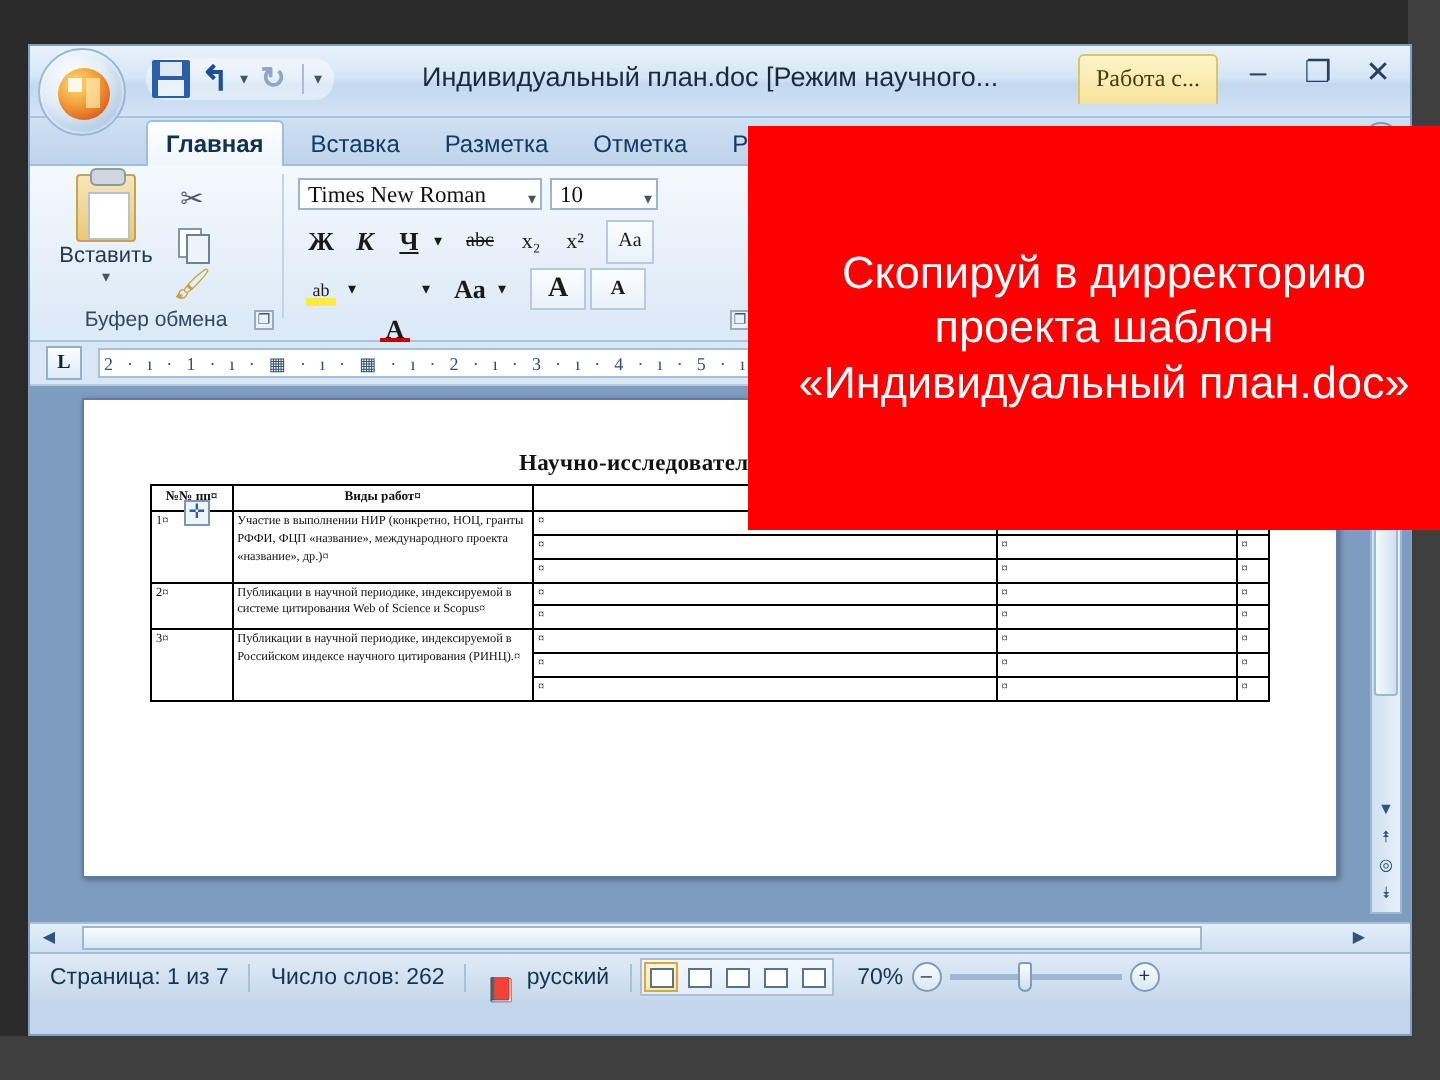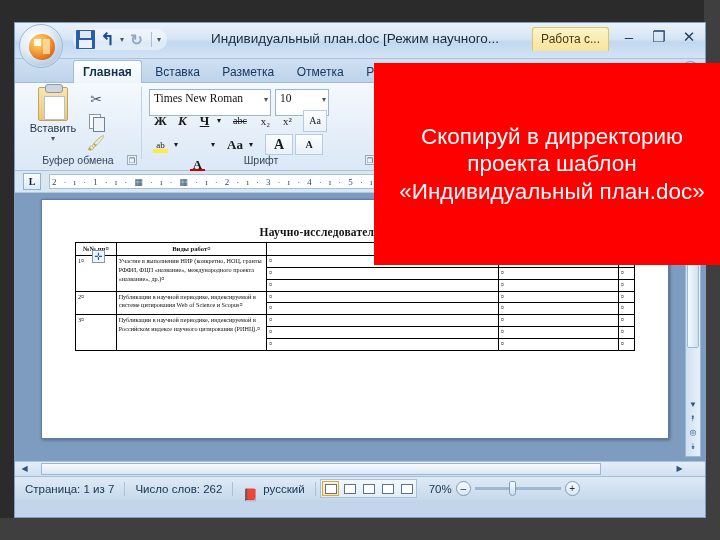--- a/index.html
+++ b/index.html
@@ -67,21 +67,21 @@
 
   .doc-title {
     position: absolute; left: 196px; top: 8px; width: 330px;
     font-size: 13.5px; color: #1a2a3a; white-space: nowrap; overflow: hidden;
   }
   .ctx-tab {
     position: absolute; right: 96px; top: 4px;
     padding: 4px 8px 5px;
     background: linear-gradient(to bottom,#fdf4c8,#f6e49a);
     border: 1px solid #ddc36c; border-bottom: none;
-    font-size: 12px; color: #4a3a10; border-radius: 3px 3px 0 0;
+    font-size: 12px; color: #4a3a10; border-radius: 3px 3px 0 0; font-family: Liberation Serif, serif;
   }
   .wbtns { position: absolute; right: 6px; top: 6px; display: flex; gap: 10px; align-items: center; }
   .wbtn { font-size: 15px; color: #24425f; width: 20px; text-align: center; cursor: pointer; line-height: 16px; }
 
   
   .tabsrow {
     position: relative; height: 24px;
     background: linear-gradient(to bottom,#cfe0f2,#bed3ea);
     border-bottom: 1px solid #9fbedc;
     padding-left: 58px;
@@ -140,21 +140,21 @@
   .paste-caret { font-size: 8px; color: #456; }
 
   .miniic { position: absolute; width: 22px; height: 20px; cursor: pointer; }
   .scissors { color:#4a5a6a; font-size:14px; line-height:20px; text-align:center; }
   .copy2 { position:relative; }
   .copy2::before { content:""; position:absolute; left:4px; top:3px; width:10px; height:13px; background:#fff; border:1px solid #8496a8; }
   .copy2::after { content:""; position:absolute; left:8px; top:6px; width:10px; height:13px; background:#eef3f8; border:1px solid #6e8296; }
   .brush { color:#caa23a; font-size:15px; line-height:20px; text-align:center; }
 
   .fontname, .fontsize {
-    position: absolute; background: #fff; border: 1px solid #9bb5ce; height: 27px;
+    position: absolute; background: #fff; border: 1px solid #9bb5ce; height: 16px;
     font-size: 11.5px; color: #111; padding: 2px 14px 0 4px; cursor: text;
     font-family: "Liberation Serif", serif;
   }
   .combocaret { position: absolute; right: 2px; top: 5px; font-size: 8px; color: #456; }
 
   .fbtn {
     position: absolute; width: 21px; height: 20px; text-align: center; line-height: 20px;
     font-size: 13px; color: #1a1a1a; cursor: pointer;
     font-family: "Liberation Serif", serif;
   }
@@ -370,21 +370,20 @@
 
         <div class="fbtn hl-ic" style="left:5px; top:50px; font-size:9px;">ab</div>
         <div class="fbtn" style="left:25px; top:50px; width:12px; font-size:8px;">▾</div>
         <div class="fbtn fc-ic" style="left:42px; top:50px; font-weight:bold;">A</div>
         <div class="fbtn" style="left:62px; top:50px; width:12px; font-size:8px;">▾</div>
         <div class="fbtn" style="left:78px; top:50px; width:24px; font-weight:bold;">Aa</div>
         <div class="fbtn" style="left:100px; top:50px; width:12px; font-size:8px;">▾</div>
         <div class="fbtn boxed" style="left:120px; top:49px; width:28px; height:21px; font-size:14px; font-weight:bold;">A</div>
         <div class="fbtn boxed" style="left:150px; top:49px; width:28px; height:21px; font-size:10px; font-weight:bold;">A</div>
 
-        <div class="rglabel">Шрифт</div>
         <div class="dialoglauncher">❐</div>
       </div>
       <div class="rgsep" style="left:366px;"></div>
 
       <div class="rbtn-part" style="left:640px; top:8px; width:40px; height:64px; padding-top:42px; text-align:center;">ние</div>
     </div>
 
     <div class="rulerbar">
       <div class="tabstop">L</div>
       <div class="ruler">2 · ı · 1 · ı · ▦ · ı · ▦ · ı · 2 · ı · 3 · ı · 4 · ı · 5 · ı · 6 · ı · ▦ ı · 8 ·</div>

